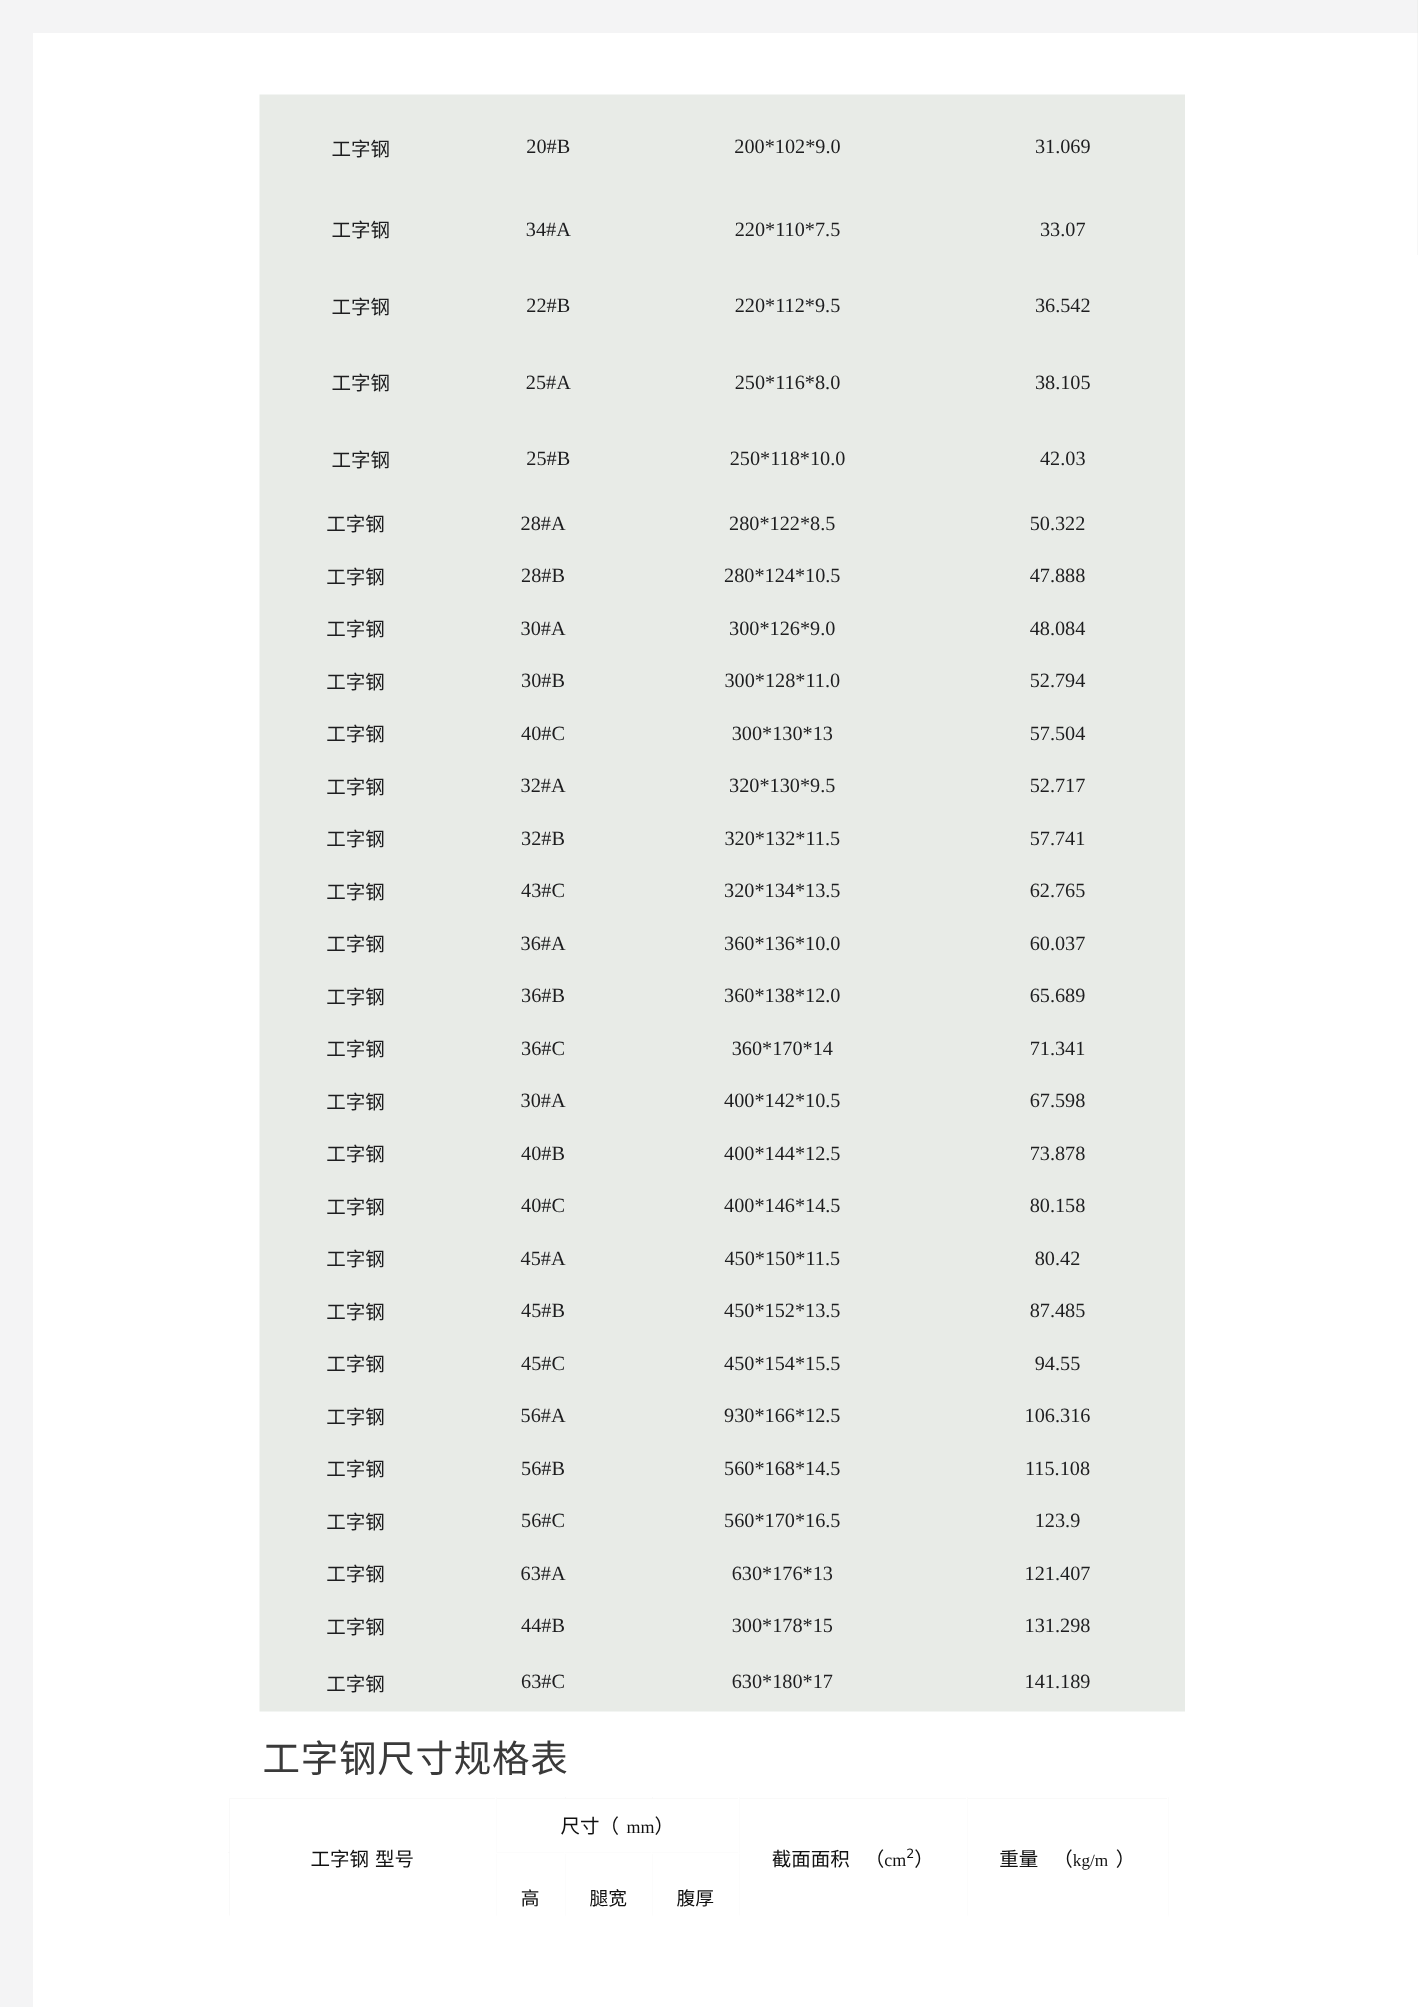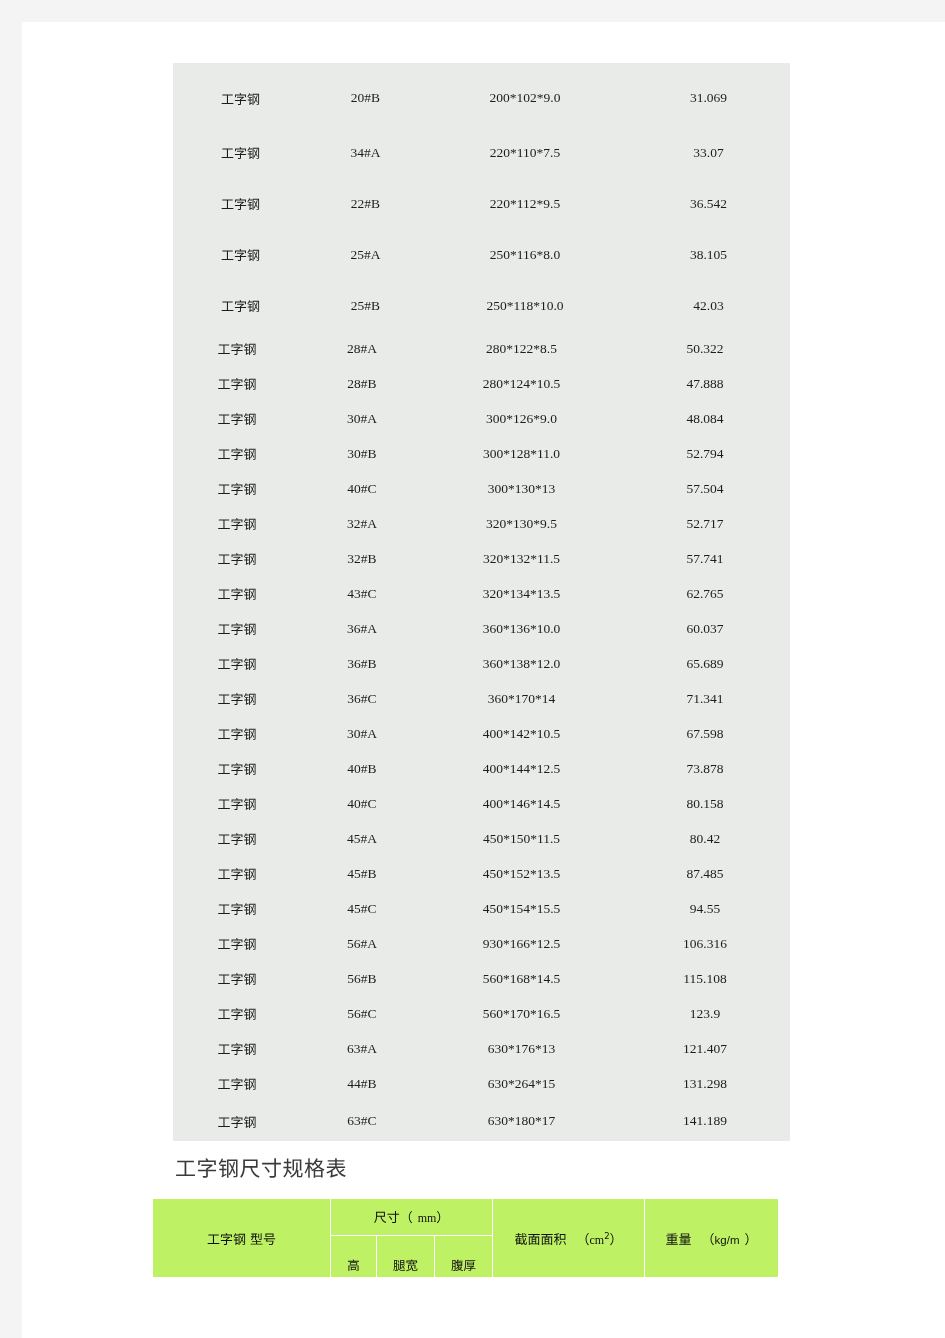--- a/index.html
+++ b/index.html
@@ -74,40 +74,40 @@
     max-width: 7px;
     letter-spacing: -2px;
   }
 
   
   #section-heading {
     position: absolute;
     left: 153px;      
     top: 1130px;      
     font-family: Liberation Serif, serif;
-    font-size: 21px;
+    font-size: 25px;
     color: #3a3a3a;
     letter-spacing: 0.5px;
     white-space: nowrap;
   }
 
   
   #dim-table {
     position: absolute;
     left: 130px;      
     top: 1176px;      
     width: 626px;
     height: 80px;
     border-collapse: collapse;
     table-layout: fixed;
     background: #e4e4e4;
   }
   #dim-table td {
     border: 1px solid #ffffff;
-    background: #bef264;
+    background: #ffffff;
     color: #111111;
     font-family: "DejaVu Sans", "Liberation Sans", sans-serif;
     font-size: 13px;
     text-align: center;
     vertical-align: middle;
     padding: 0;
     white-space: nowrap;
   }
   #dim-table td.sub {
     font-size: 12.5px;
@@ -115,21 +115,21 @@
     padding-bottom: 3px;
   }
   #dim-table td.span-dims {
     vertical-align: middle;
   }
   .unit {
     font-family: "Liberation Serif", "DejaVu Serif", serif;
     font-size: 12px;
   }
   .unit-sm {
-    font-family: Liberation Sans, sans-serif;
+    font-family: Liberation Serif, serif;
     font-size: 11.5px;
   }
   .sup {
     font-size: 8.5px;
     vertical-align: super;
   }
   .gap { display: inline-block; width: 10px; }
   .gap-sm { display: inline-block; width: 5px; }
 </style>
 </head>
@@ -298,21 +298,21 @@
         </tr>
         <tr class="tight">
           <td class="c-name"><span>工字钢</span></td>
           <td><span>63#A</span></td>
           <td><span>630*176*13</span></td>
           <td><span>121.407</span></td>
         </tr>
         <tr class="tight">
           <td class="c-name"><span>工字钢</span></td>
           <td><span>44#B</span></td>
-          <td><span>630*264*15</span></td>
+          <td><span>300*178*15</span></td>
           <td><span>131.298</span></td>
         </tr>
         <tr class="last">
           <td class="c-name"><span>工字钢</span></td>
           <td><span>63#C</span></td>
           <td><span>630*180*17</span></td>
           <td><span>141.189</span></td>
         </tr>
       </tbody>
   </table>

